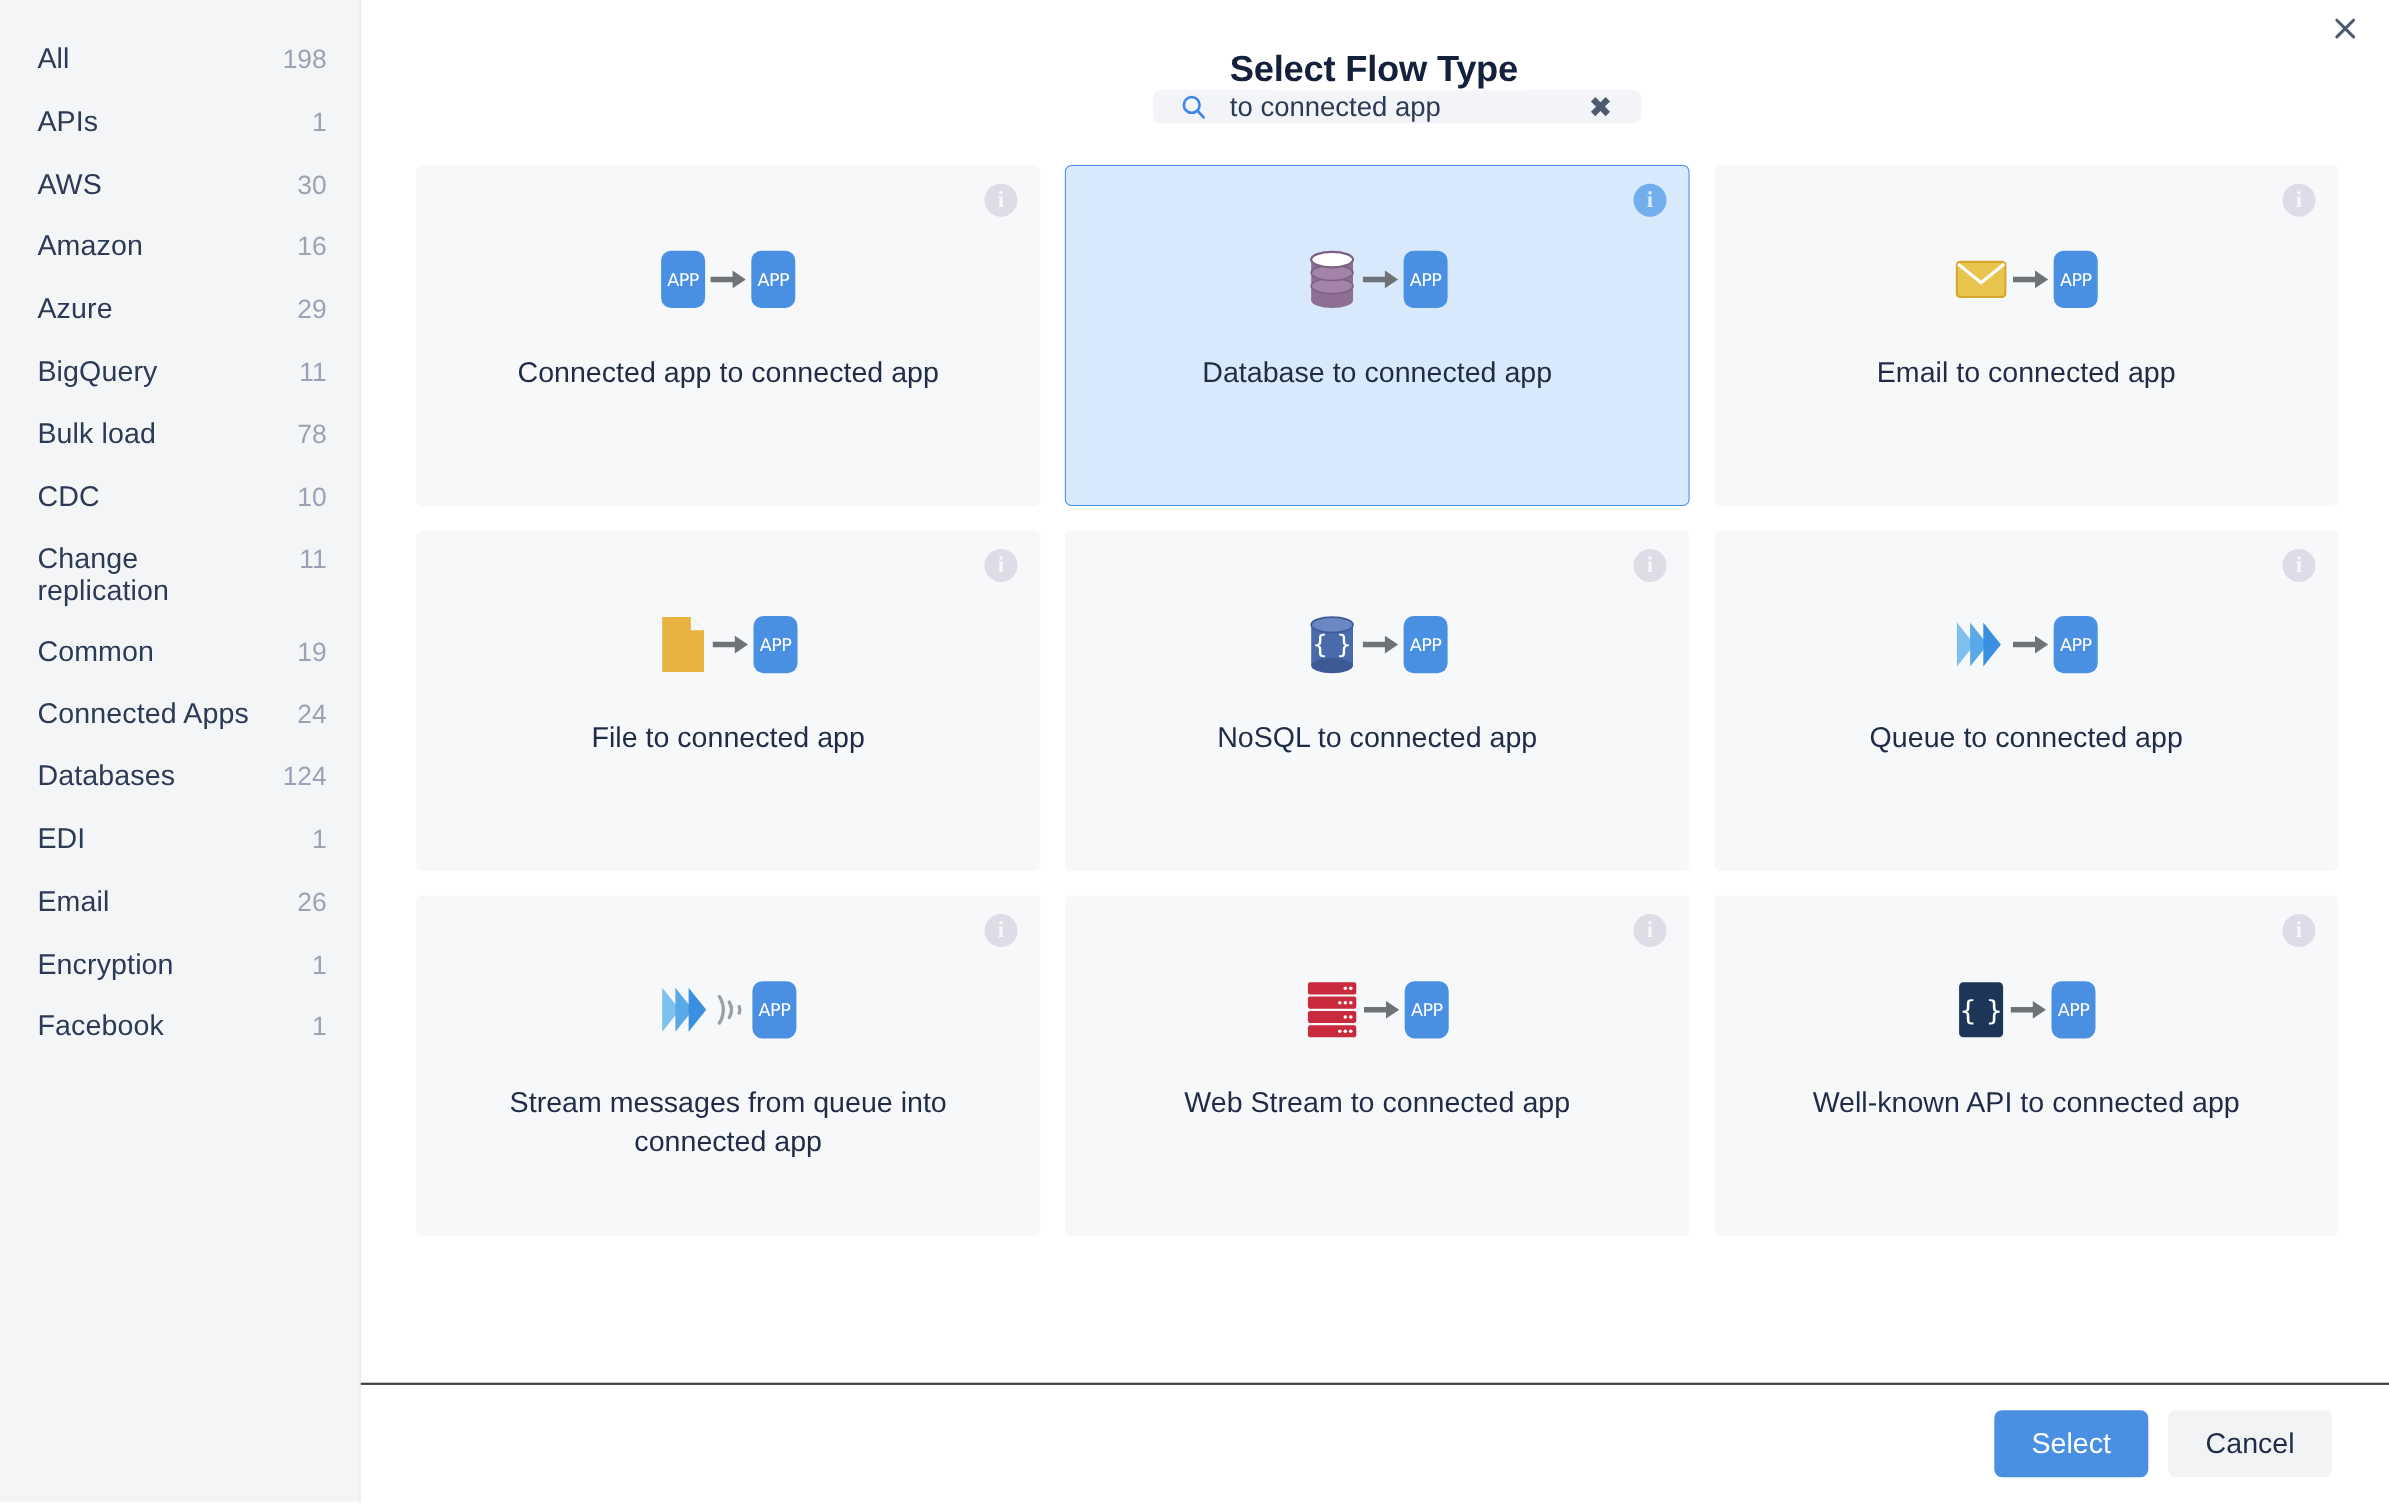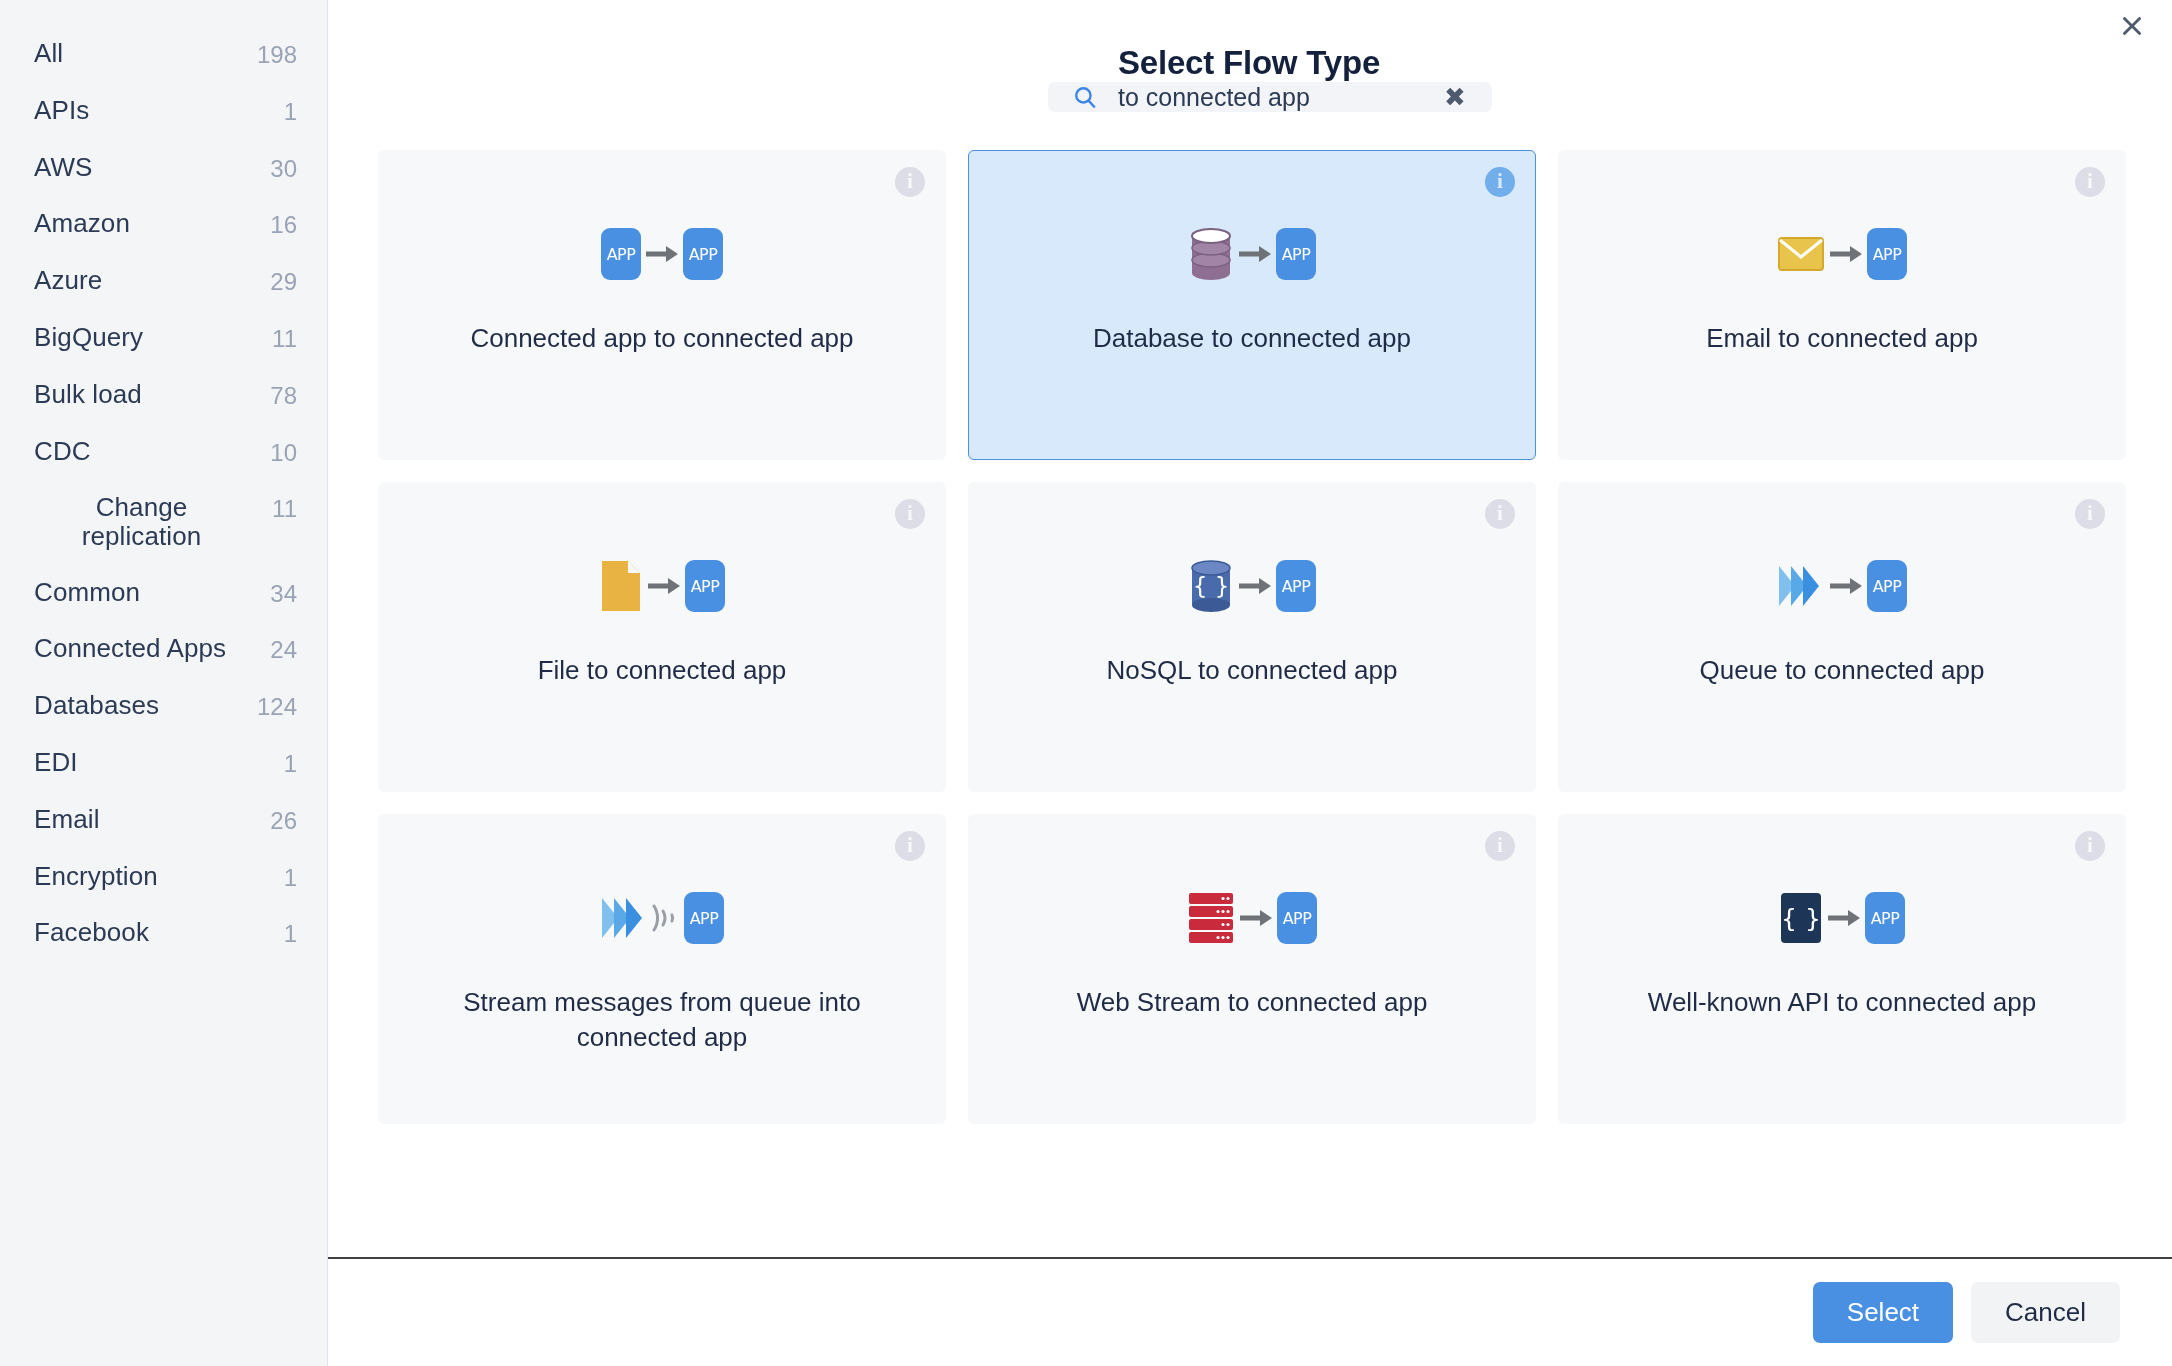--- a/index.html
+++ b/index.html
@@ -17,21 +17,20 @@
     background: #f4f5f7;
     border-right: 1px solid #dfe2e8;
     overflow: hidden;
     padding-top: 26px;
     flex: 0 0 328px;
   }
   .side-item {
     display: flex; align-items: flex-start; justify-content: space-between;
     padding: 13px 30px 13px 34px;
     cursor: pointer;
-    text-align: center;
   }
   .side-label {
     font-size: 26px; color: #2b3a55; line-height: 1.12;
     letter-spacing: .1px; max-width: 215px;
   }
   .side-count {
     font-size: 24px; color: #9aa3b6; line-height: 1.2; padding-top: 2px;
     white-space: nowrap;
   }
 
@@ -200,21 +199,21 @@
       <div class="side-item">
         <span class="side-label">CDC</span>
         <span class="side-count">10</span>
       </div>
       <div class="side-item">
         <span class="side-label">Change replication</span>
         <span class="side-count">11</span>
       </div>
       <div class="side-item">
         <span class="side-label">Common</span>
-        <span class="side-count">34</span>
+        <span class="side-count">19</span>
       </div>
       <div class="side-item">
         <span class="side-label">Connected Apps</span>
         <span class="side-count">24</span>
       </div>
       <div class="side-item">
         <span class="side-label">Databases</span>
         <span class="side-count">124</span>
       </div>
       <div class="side-item">

